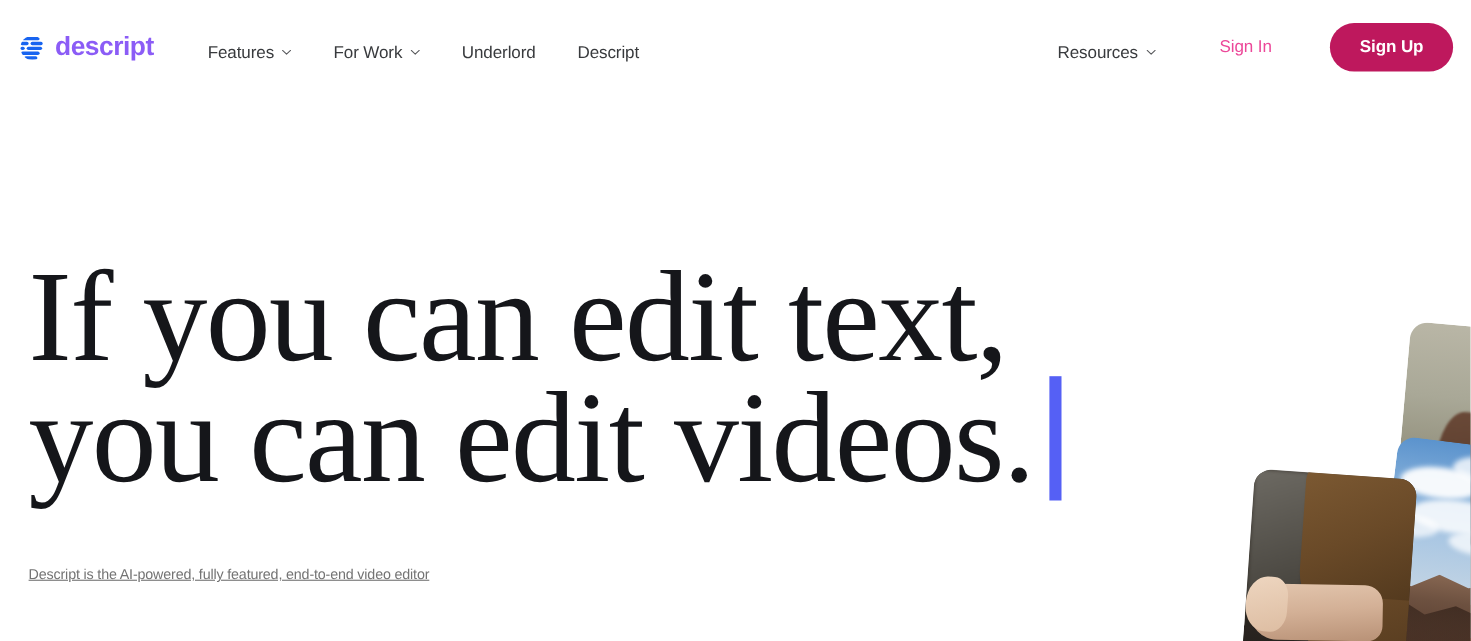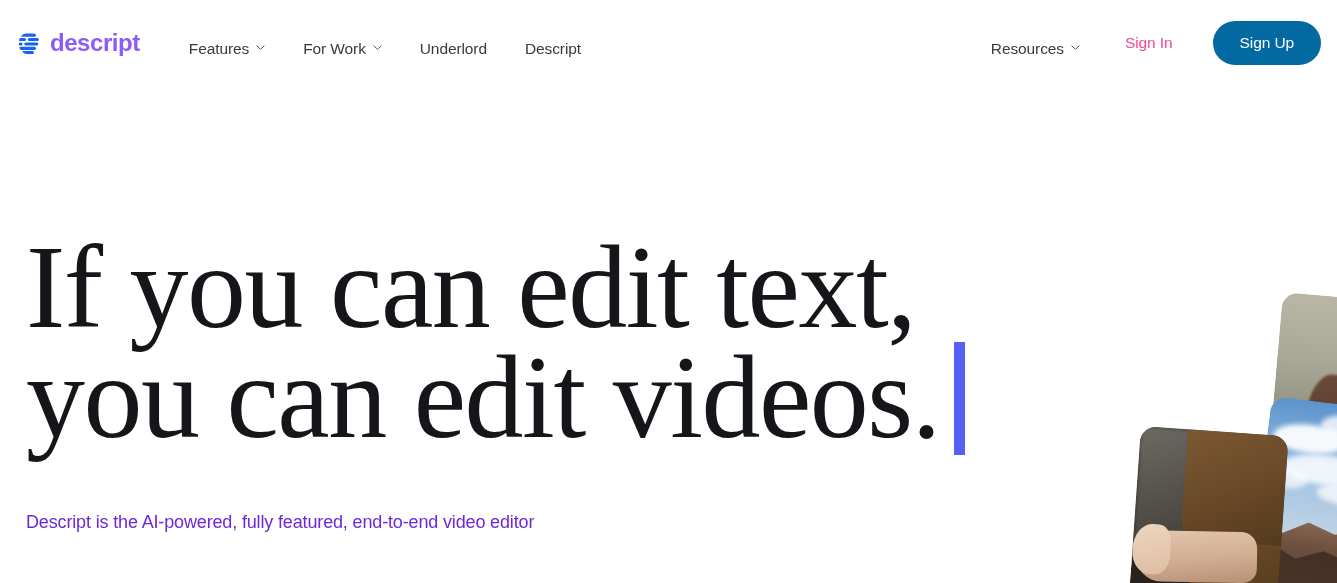--- a/index.html
+++ b/index.html
@@ -78,37 +78,37 @@
     height:9px;
     position:relative;
     top:-2px;
   }
   .chev svg { display:block; }
 
   .nav-right {
     margin-left:auto;
     display:flex;
     align-items:center;
-    gap:4px;
+    gap:17px;
   }
 
   .signin {
     font-size:15.5px;
     color:#ec4899;
     padding:8px 22px;
     cursor:pointer;
     white-space:nowrap;
     letter-spacing:-0.1px;
   }
 
   .signup {
-    background:#0369a1;
+    background:#be185d;
     color:#ffffff;
     font-size:15.5px;
-    font-weight:400;
+    font-weight:700;
     border:none;
     border-radius:22px;
     padding:13px 27px;
     margin-left:14px;
     cursor:pointer;
     letter-spacing:-0.1px;
     font-family:"Liberation Sans", sans-serif;
   }
 
   
@@ -138,25 +138,26 @@
     height:113px;
     background:#5560f5;
     vertical-align:-18px;
     margin-left:14px;
   }
 
   .subhead {
     position:absolute;
     left:26px;
     top:508px;
-    font-size:18px;
+    font-size:13px;
     line-height:28.5px;
-    color:#6d28d9;
+    color:#737373;
     letter-spacing:-0.15px;
     max-width:660px;
+    text-decoration:underline;
   }
   .subhead .sl { display:block; }
 
   
   .cards {
     position:absolute;
     top:0; left:0;
     width:1337px; height:583px;
     overflow:hidden;
     pointer-events:none;

